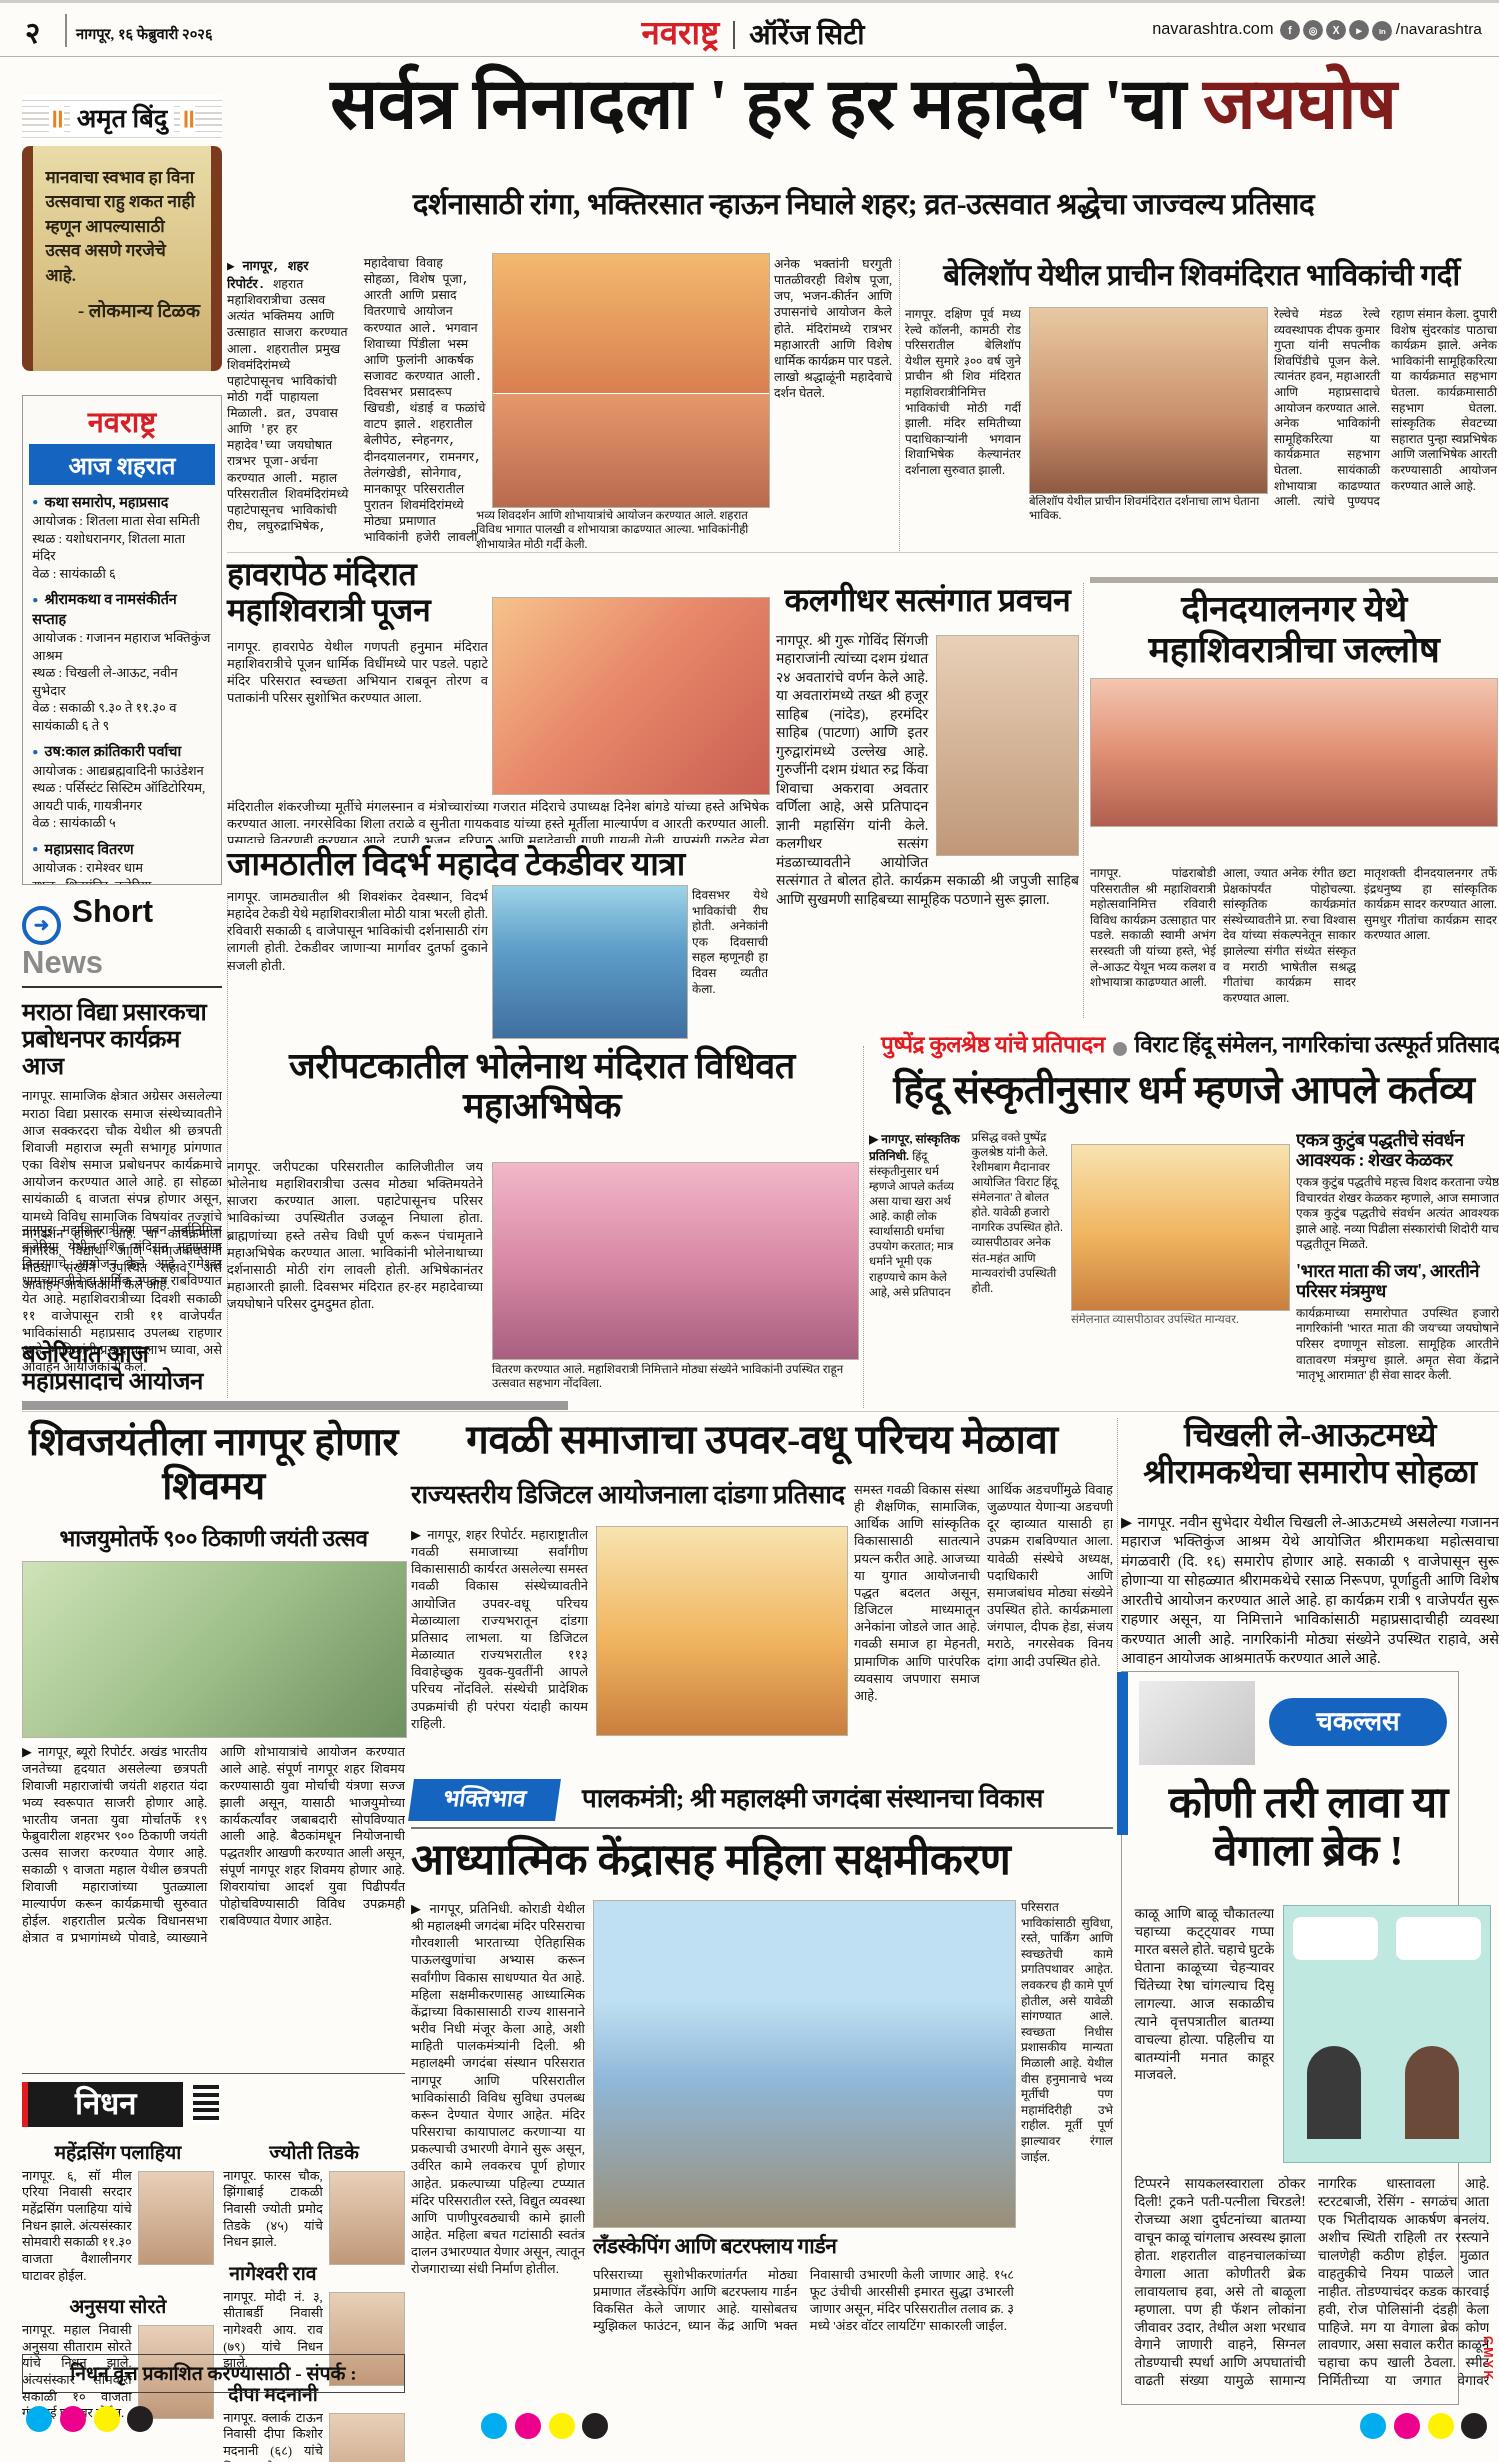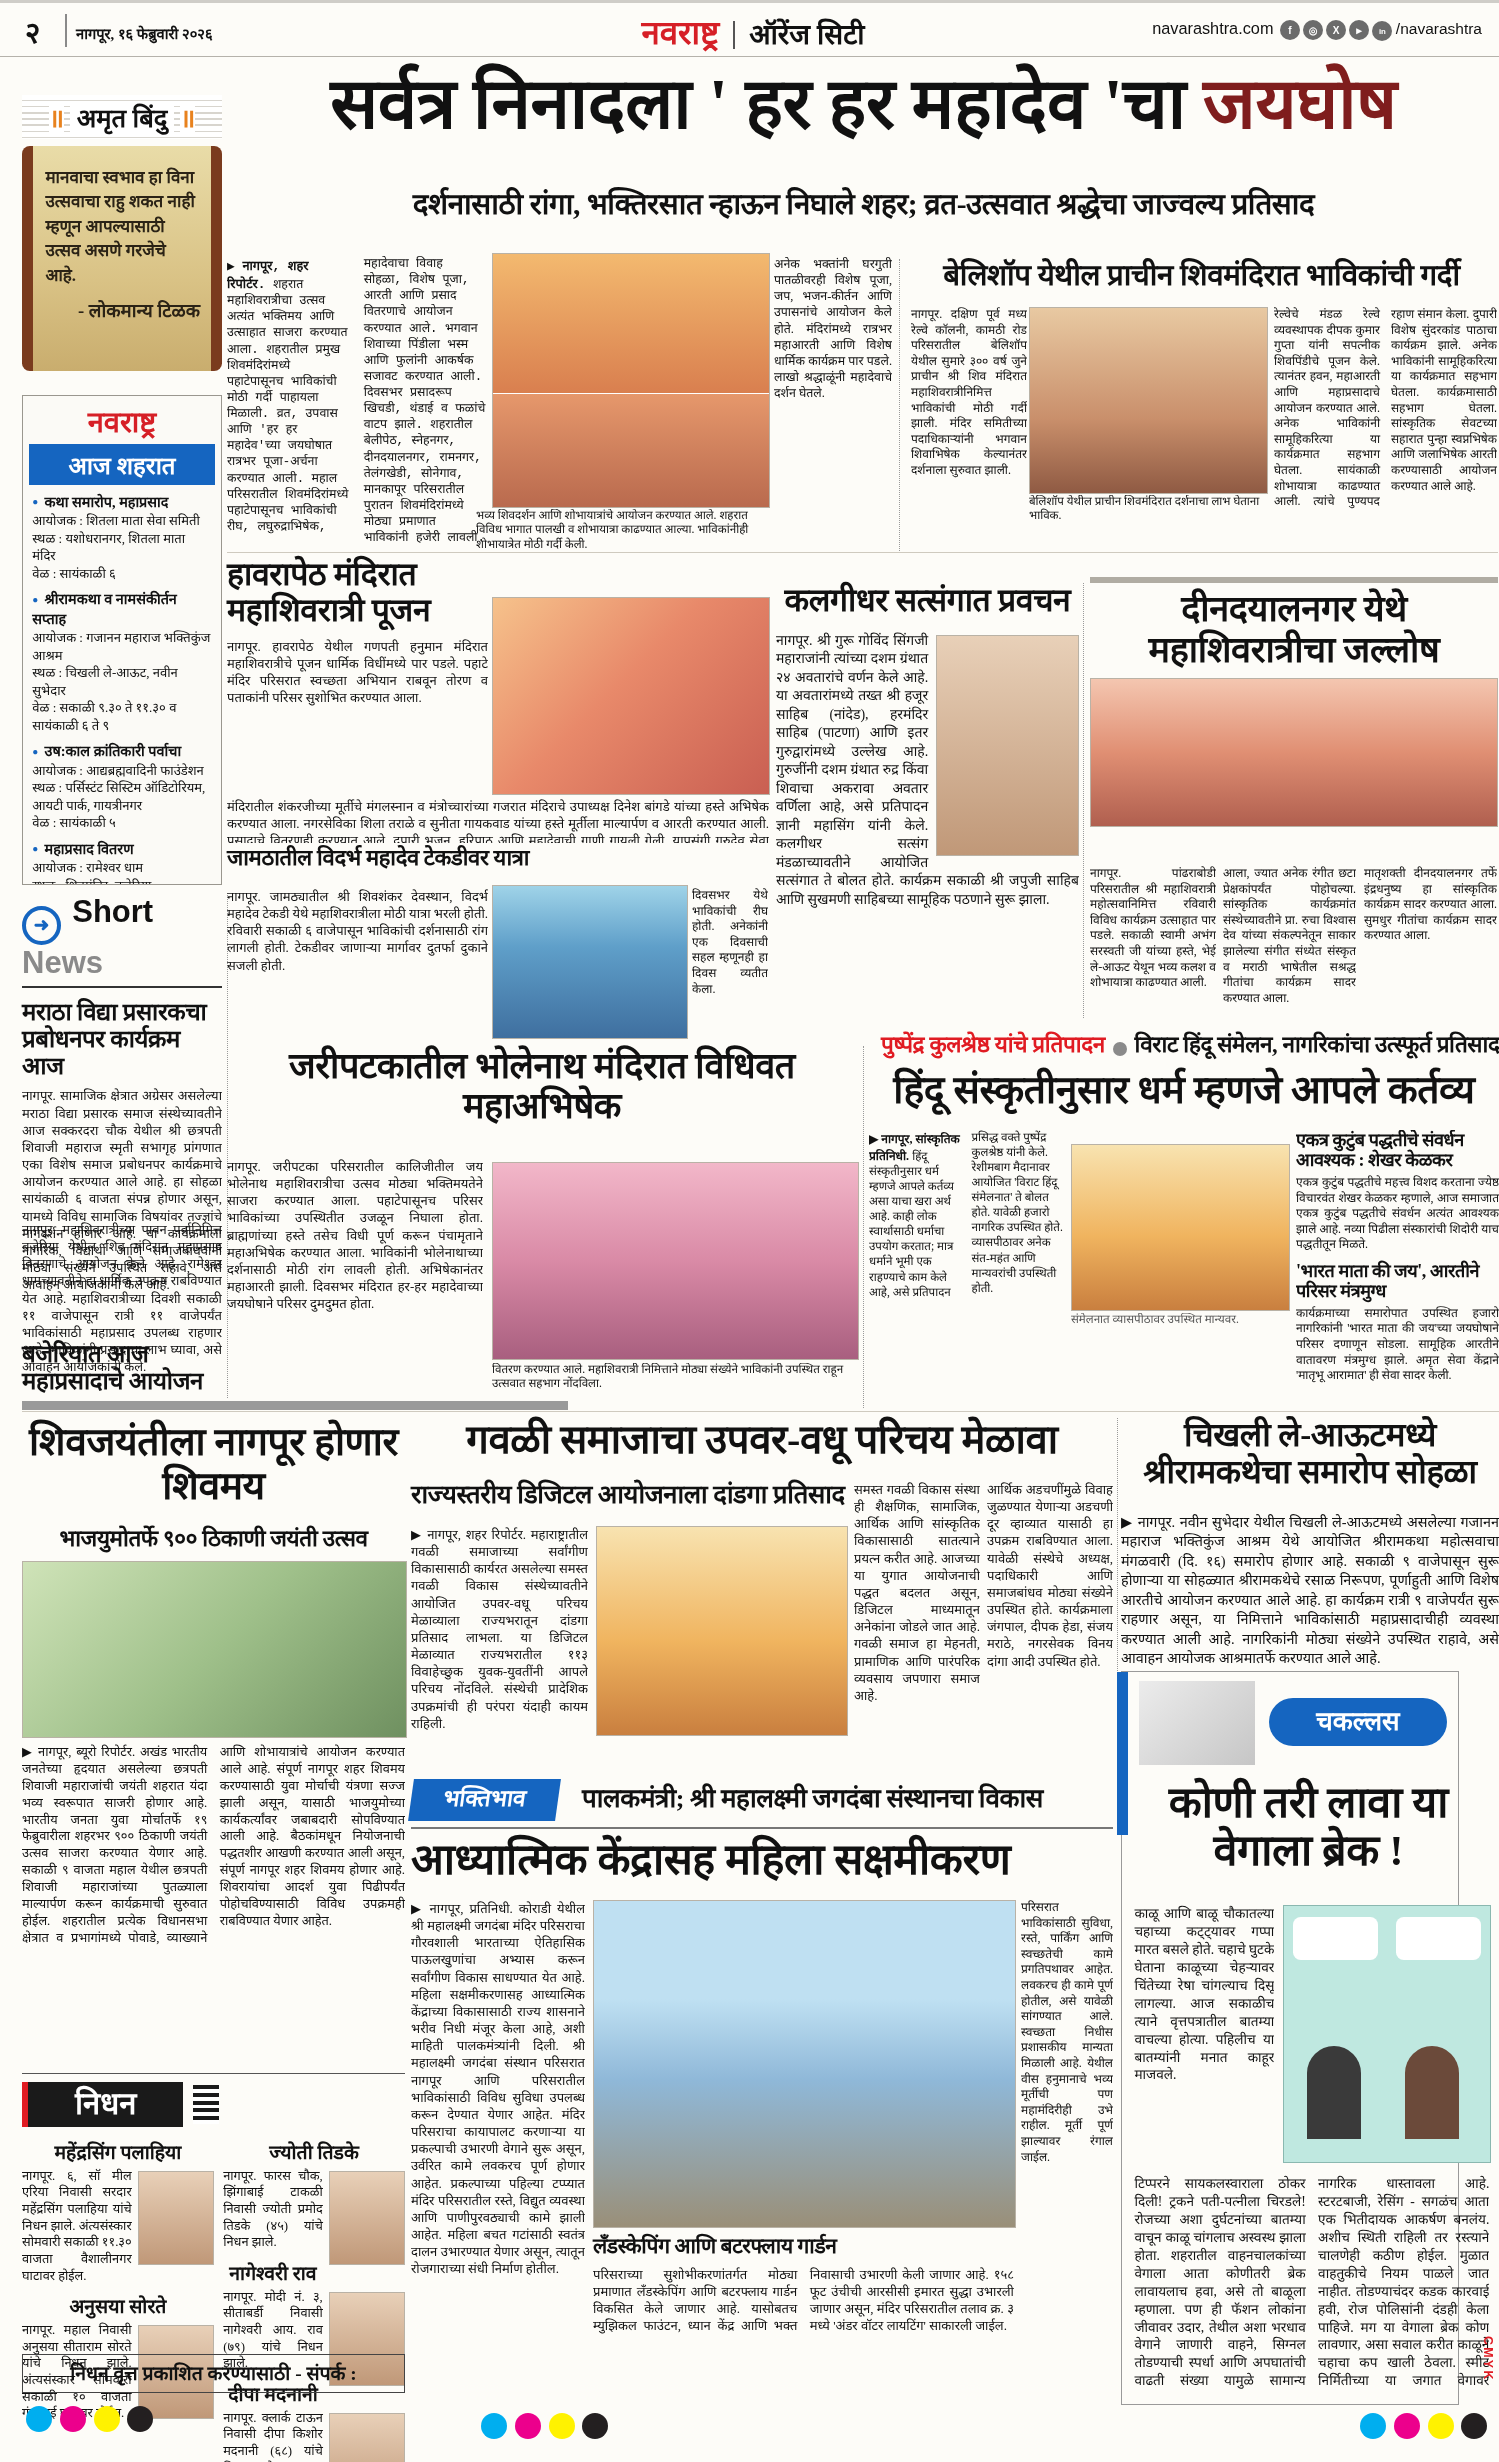--- a/index.html
+++ b/index.html
@@ -126,33 +126,33 @@
     <span class="body-sm" style="font-size:12.4px;">शहरात महाशिवरात्रीचा उत्सव अत्यंत भक्तिमय आणि उत्साहात साजरा करण्यात आला. शहरातील प्रमुख शिवमंदिरांमध्ये पहाटेपासूनच भाविकांची मोठी गर्दी पाहायला मिळाली. व्रत, उपवास आणि 'हर हर महादेव'च्या जयघोषात रात्रभर पूजा-अर्चना करण्यात आली. महाल परिसरातील शिवमंदिरांमध्ये पहाटेपासूनच भाविकांची रीघ, लघुरुद्राभिषेक, महादेवाचा विवाह सोहळा, विशेष पूजा, आरती आणि प्रसाद वितरणाचे आयोजन करण्यात आले. भगवान शिवाच्या पिंडीला भस्म आणि फुलांनी आकर्षक सजावट करण्यात आली. दिवसभर प्रसादरूप खिचडी, थंडाई व फळांचे वाटप झाले. शहरातील बेलीपेठ, स्नेहनगर, दीनदयालनगर, रामनगर, तेलंगखेडी, सोनेगाव, मानकापूर परिसरातील पुरातन शिवमंदिरांमध्ये मोठ्या प्रमाणात भाविकांनी हजेरी लावली.</span>
   </div>
   <div class="abs photo ph-temple" style="left:492px;top:250px;width:276px;height:253px;">
     <div style="height:55%;background:linear-gradient(180deg,#f3b96f,#d97f4f);border-bottom:1.6px solid #fff;"></div>
   </div>
   <div class="abs cap clip" style="left:476px;top:506px;width:276px;height:42px;">भव्य शिवदर्शन आणि शोभायात्रांचे आयोजन करण्यात आले. शहरात विविध भागात पालखी व शोभायात्रा काढण्यात आल्या. भाविकांनीही शोभायात्रेत मोठी गर्दी केली.</div>
   <div class="abs body-sm clip" style="left:774px;top:253px;width:118px;height:295px;font-size:12.4px;">अनेक भक्तांनी घरगुती पातळीवरही विशेष पूजा, जप, भजन-कीर्तन आणि उपासनांचे आयोजन केले होते. मंदिरांमध्ये रात्रभर महाआरती आणि विशेष धार्मिक कार्यक्रम पार पडले. लाखो श्रद्धाळूंनी महादेवाचे दर्शन घेतले.</div>
   <div class="abs vdot" style="left:899px;top:256px;height:292px;"></div>
 
   <div class="abs c hl" style="left:905px;top:256px;width:593px;font-size:29.5px;white-space:nowrap;">बेलिशॉप येथील प्राचीन शिवमंदिरात भाविकांची गर्दी</div>
-  <div class="abs body-sm clip" style="left:905px;top:304px;width:116px;height:244px;margin-left:6px;">नागपूर. दक्षिण पूर्व मध्य रेल्वे कॉलनी, कामठी रोड परिसरातील बेलिशॉप येथील सुमारे ३०० वर्ष जुने प्राचीन श्री शिव मंदिरात महाशिवरात्रीनिमित्त भाविकांची मोठी गर्दी झाली. मंदिर समितीच्या पदाधिकाऱ्यांनी भगवान शिवाभिषेक केल्यानंतर दर्शनाला सुरुवात झाली.</div>
+  <div class="abs body-sm clip" style="left:905px;top:304px;width:116px;height:244px;">नागपूर. दक्षिण पूर्व मध्य रेल्वे कॉलनी, कामठी रोड परिसरातील बेलिशॉप येथील सुमारे ३०० वर्ष जुने प्राचीन श्री शिव मंदिरात महाशिवरात्रीनिमित्त भाविकांची मोठी गर्दी झाली. मंदिर समितीच्या पदाधिकाऱ्यांनी भगवान शिवाभिषेक केल्यानंतर दर्शनाला सुरुवात झाली.</div>
   <div class="abs photo ph-crowd" style="left:1029px;top:304px;width:237px;height:185px;"></div>
   <div class="abs cap clip" style="left:1029px;top:492px;width:237px;height:51px;">बेलिशॉप येथील प्राचीन शिवमंदिरात दर्शनाचा लाभ घेताना भाविक.</div>
   <div class="abs body-sm clip" style="left:1274px;top:304px;width:223px;height:244px;column-count:2;column-gap:11px;">रेल्वेचे मंडळ रेल्वे व्यवस्थापक दीपक कुमार गुप्ता यांनी सपत्नीक शिवपिंडीचे पूजन केले. त्यानंतर हवन, महाआरती आणि महाप्रसादाचे आयोजन करण्यात आले. अनेक भाविकांनी सामूहिकरित्या या कार्यक्रमात सहभाग घेतला. सायंकाळी शोभायात्रा काढण्यात आली. त्यांचे पुण्यपद रहाण संमान केला. दुपारी विशेष सुंदरकांड पाठाचा कार्यक्रम झाले. अनेक भाविकांनी सामूहिकरित्या या कार्यक्रमात सहभाग घेतला. कार्यक्रमासाठी सहभाग घेतला. सांस्कृतिक सेवटच्या सहारात पुन्हा स्वप्नभिषेक आणि जलाभिषेक आरती करण्यासाठी आयोजन करण्यात आले आहे.</div>
 
   <div class="abs" style="left:227px;top:549px;width:1271px;height:0.8px;background:#cfcabf;"></div>
 
   <div class="abs hl" style="left:227px;top:554px;width:267px;font-size:32px;">हावरापेठ मंदिरात महाशिवरात्री पूजन</div>
   <div class="abs body-txt clip" style="left:227px;top:635px;width:261px;height:155px;">नागपूर. हावरापेठ येथील गणपती हनुमान मंदिरात महाशिवरात्रीचे पूजन धार्मिक विधींमध्ये पार पडले. पहाटे मंदिर परिसरात स्वच्छता अभियान राबवून तोरण व पताकांनी परिसर सुशोभित करण्यात आला.</div>
   <div class="abs photo ph-warm" style="left:492px;top:594px;width:276px;height:196px;"></div>
   <div class="abs body-txt clip" style="left:227px;top:795px;width:542px;height:45px;">मंदिरातील शंकरजीच्या मूर्तीचे मंगलस्नान व मंत्रोच्चारांच्या गजरात मंदिराचे उपाध्यक्ष दिनेश बांगडे यांच्या हस्ते अभिषेक करण्यात आला. नगरसेविका शिला तराळे व सुनीता गायकवाड यांच्या हस्ते मूर्तीला माल्यार्पण व आरती करण्यात आली. प्रसादाचे वितरणही करण्यात आले. दुपारी भजन, हरिपाठ आणि महादेवाची गाणी गायली गेली. याप्रसंगी गुरुदेव सेवा मंडळाचे प्रचारक रमेश मेहर, मधुकर तळवेकर, राजू इटनकर, तन्मय शेंडे, शिना खोब्रागडे, शिवांश इटनकर आदींसह भक्त उपस्थित होते.</div>
 
-  <div class="abs hl" style="left:227px;top:843px;width:542px;font-size:22px;white-space:nowrap;">जामठातील विदर्भ महादेव टेकडीवर यात्रा</div>
+  <div class="abs hl" style="left:227px;top:843px;width:542px;font-size:33px;white-space:nowrap;">जामठातील विदर्भ महादेव टेकडीवर यात्रा</div>
   <div class="abs body-txt clip" style="left:227px;top:885px;width:261px;height:147px;">नागपूर. जामठ्यातील श्री शिवशंकर देवस्थान, विदर्भ महादेव टेकडी येथे महाशिवरात्रीला मोठी यात्रा भरली होती. रविवारी सकाळी ६ वाजेपासून भाविकांची दर्शनासाठी रांग लागली होती. टेकडीवर जाणाऱ्या मार्गावर दुतर्फा दुकाने सजली होती.</div>
   <div class="abs photo ph-shiva" style="left:492px;top:882px;width:194px;height:152px;"></div>
   <div class="abs body-sm clip" style="left:692px;top:885px;width:76px;height:147px;">दिवसभर येथे भाविकांची रीघ होती. अनेकांनी एक दिवसाची सहल म्हणूनही हा दिवस व्यतीत केला.</div>
 
   <div class="abs c hl" style="left:776px;top:580px;width:303px;font-size:32px;white-space:nowrap;">कलगीधर सत्संगात प्रवचन</div>
   <div class="abs clip" style="left:776px;top:629px;width:303px;height:363px;">
     <div class="photo ph-port" style="float:right;width:141px;height:219px;margin:3.1px 0 6.2px 7.8px;"></div>
     <div class="body-txt" style="font-size:14px;">नागपूर. श्री गुरू गोविंद सिंगजी महाराजांनी त्यांच्या दशम ग्रंथात २४ अवतारांचे वर्णन केले आहे. या अवतारांमध्ये तख्त श्री हजूर साहिब (नांदेड), हरमंदिर साहिब (पाटणा) आणि इतर गुरुद्वारांमध्ये उल्लेख आहे. गुरुजींनी दशम ग्रंथात रुद्र किंवा शिवाचा अकरावा अवतार वर्णिला आहे, असे प्रतिपादन ज्ञानी महासिंग यांनी केले. कलगीधर सत्संग मंडळाच्यावतीने आयोजित सत्संगात ते बोलत होते. कार्यक्रम सकाळी श्री जपुजी साहिब आणि सुखमणी साहिबच्या सामूहिक पठणाने सुरू झाला.</div>
   </div>
   <div class="abs vdot" style="left:1083px;top:580px;height:435px;"></div>

